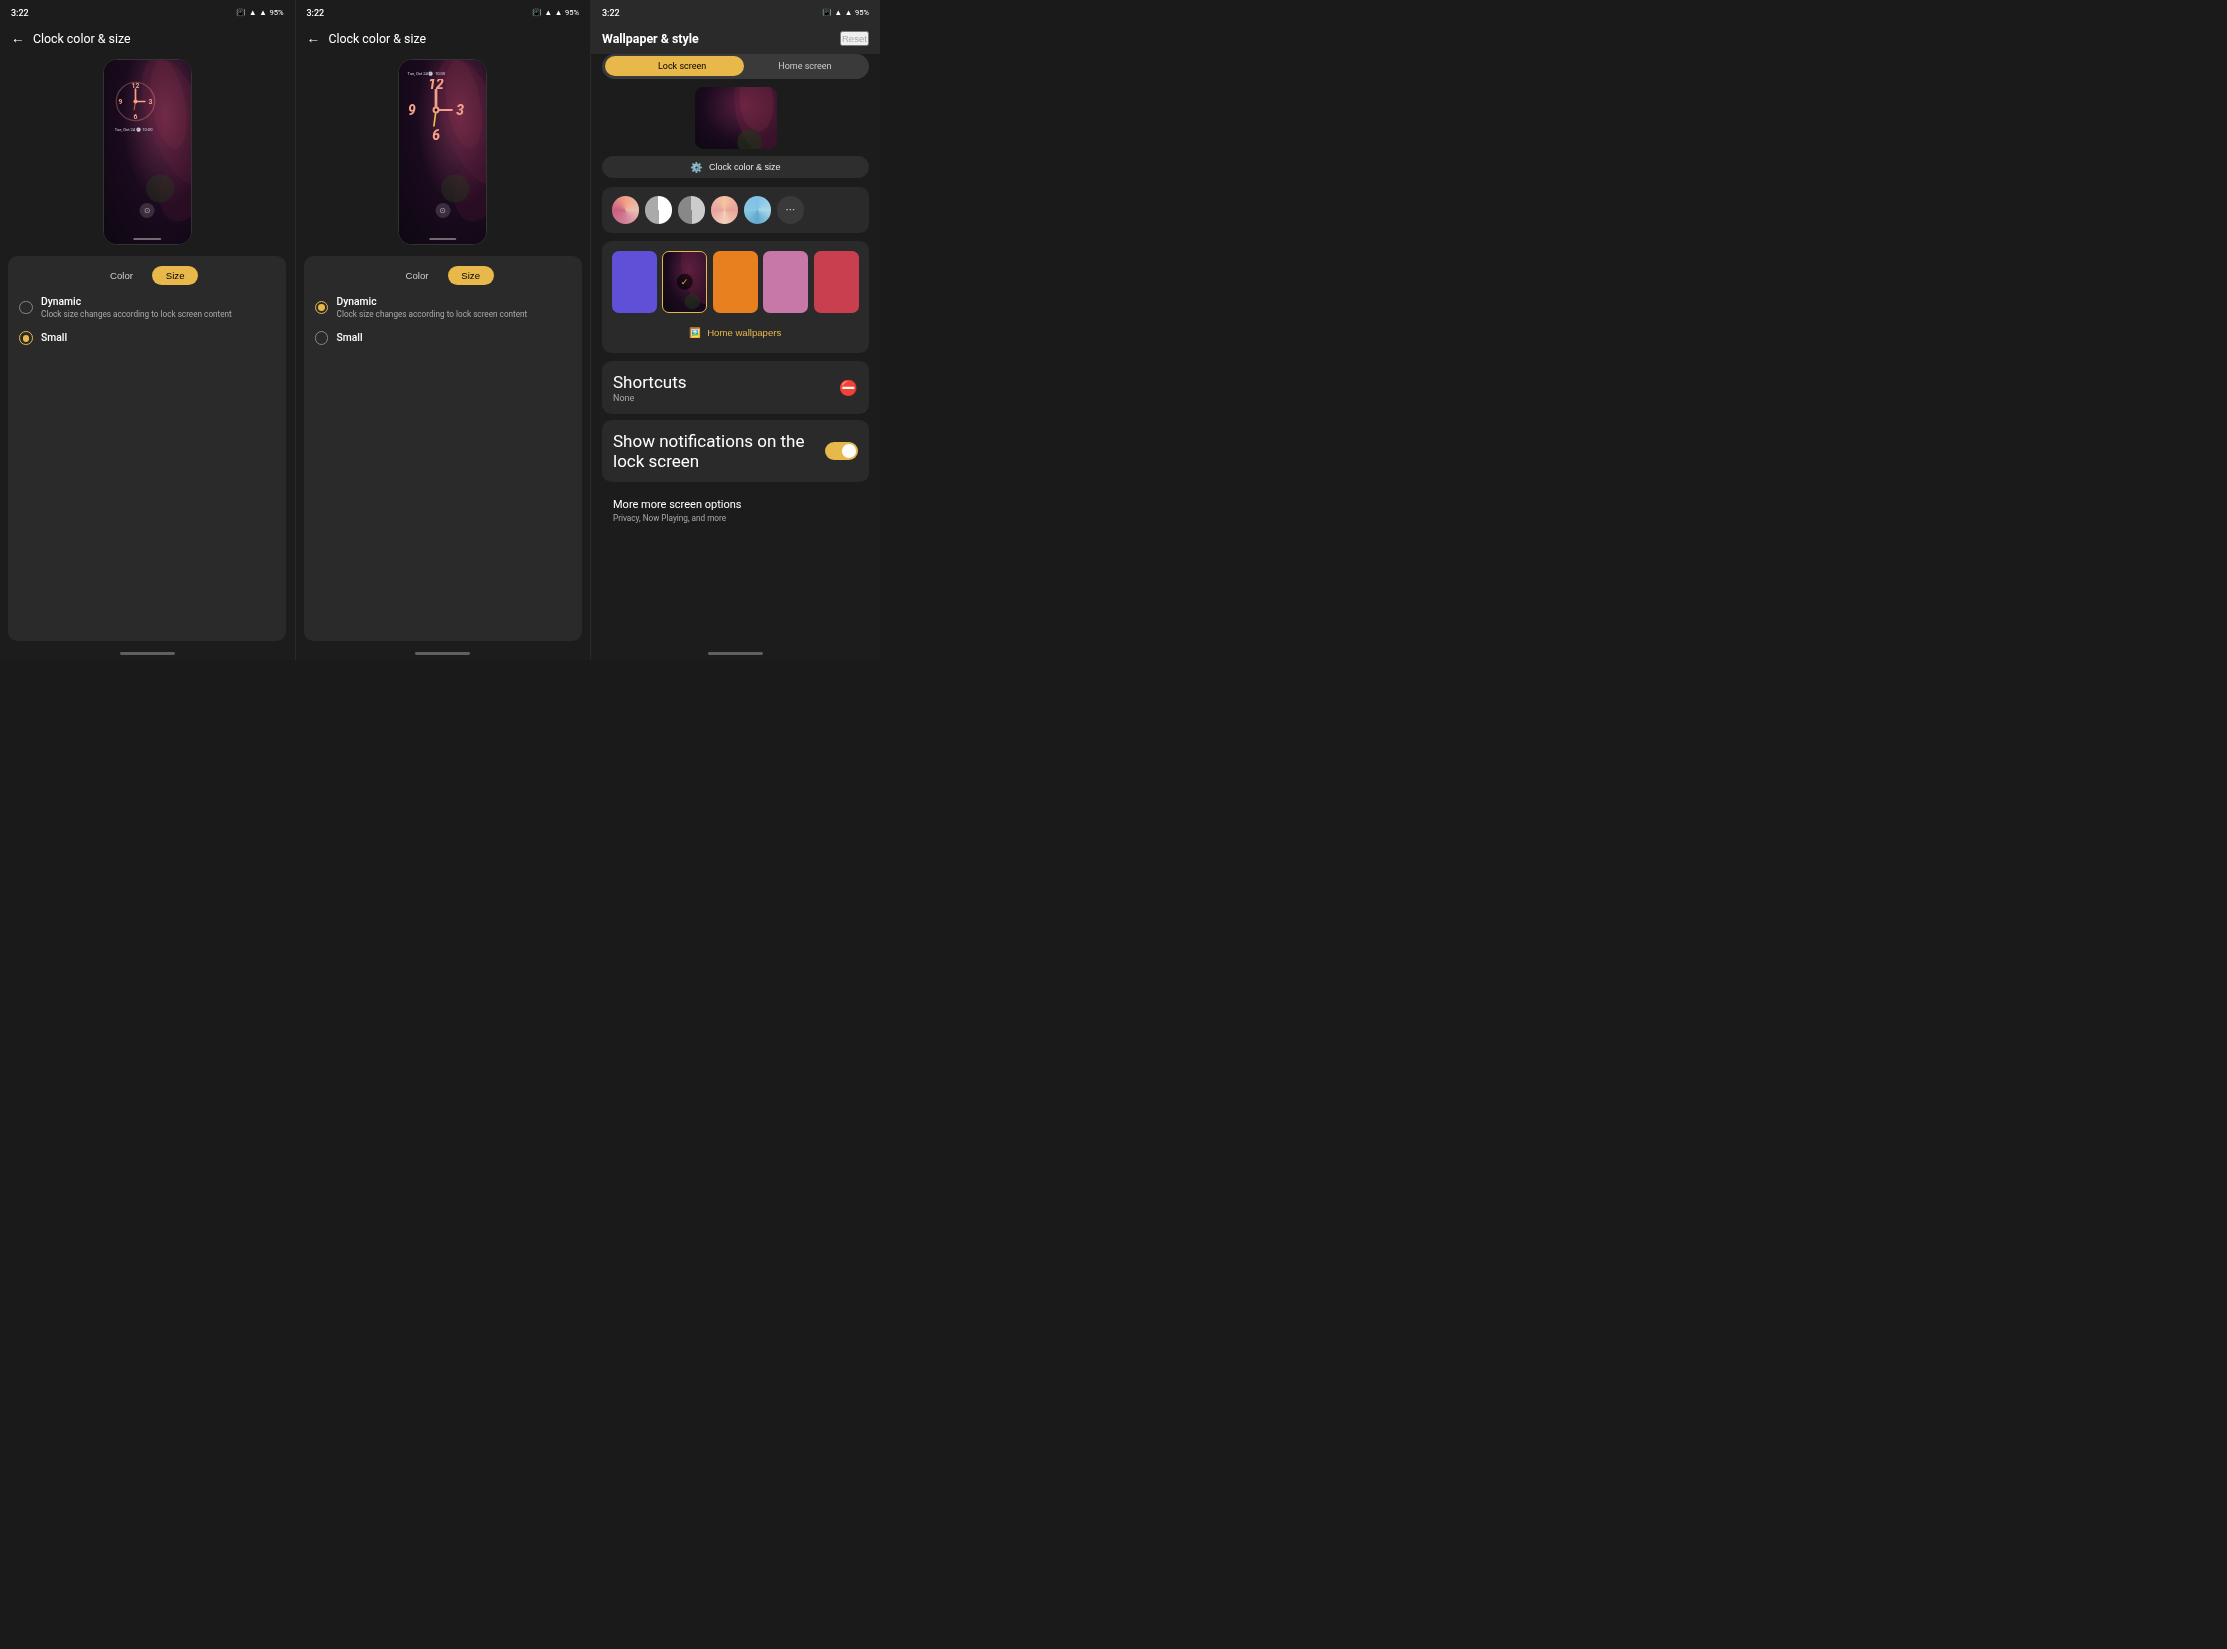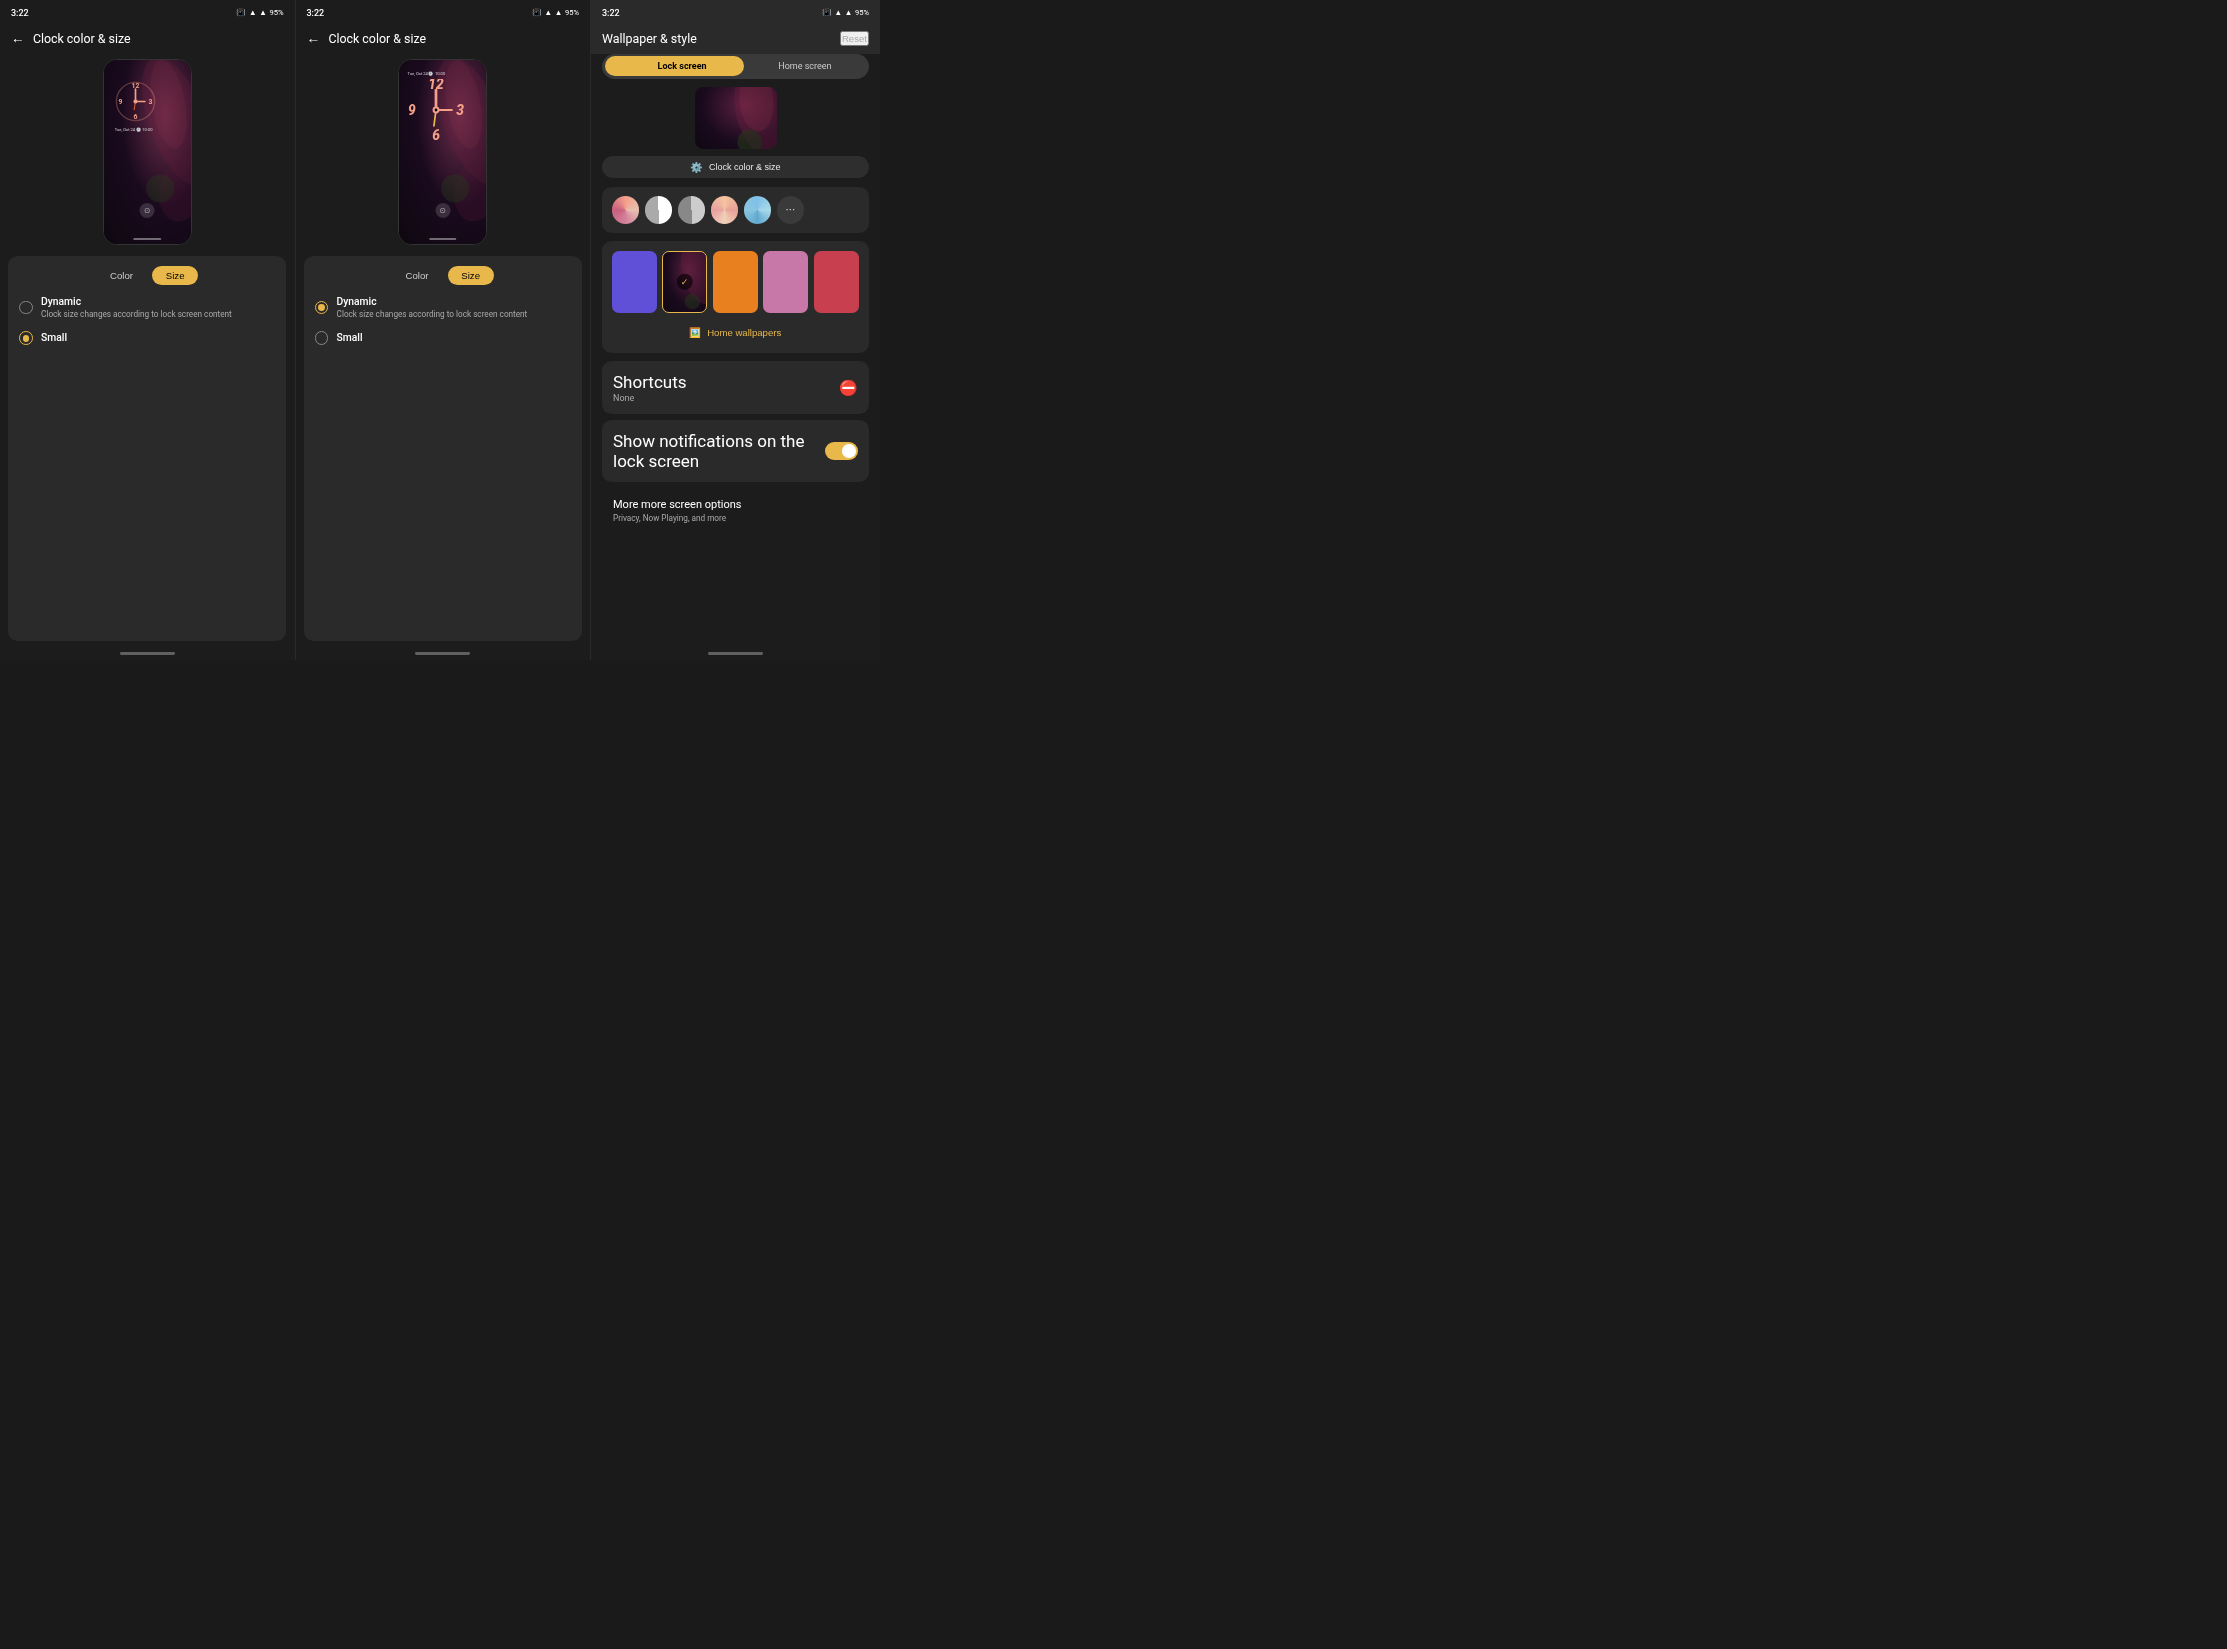--- a/index.html
+++ b/index.html
@@ -192,40 +192,40 @@
       overflow-y: auto;
     }
     .wp-panel .status-bar { background: #2a2a2a; }
     .wp-top-bar {
       display: flex;
       justify-content: space-between;
       align-items: center;
       padding: 5.5px 11px 8.2px;
       background: #2a2a2a;
     }
-    .wp-title { font-size: 12.4px; color: #fff; font-weight: 400; }
+    .wp-title { font-size: 12.4px; color: #fff; font-weight: 700; }
     .wp-reset { font-size: 9.6px; color: #aaa; cursor: pointer; }
 
     
     .wp-tabs {
       display: flex;
       margin: 0 11px 8.2px;
       background: #3a3a3a;
       border-radius: 16.5px;
       padding: 2.7px;
     }
     .wp-tab {
       flex: 1;
       text-align: center;
       padding: 4.8px 0;
       border-radius: 13.7px;
       font-size: 9px;
       cursor: pointer;
     }
-    .wp-tab.active { background: #e8b84b; color: #000; font-weight: 700; padding-left: 16px; }
+    .wp-tab.active { background: #e8b84b; color: #000; font-weight: 400; padding-left: 16px; }
     .wp-tab.inactive { color: #ccc; }
 
     
     .wp-preview {
       margin: 0 11px 8.2px;
       display: flex;
       flex-direction: column;
       align-items: center;
     }
     .wp-thumb {

